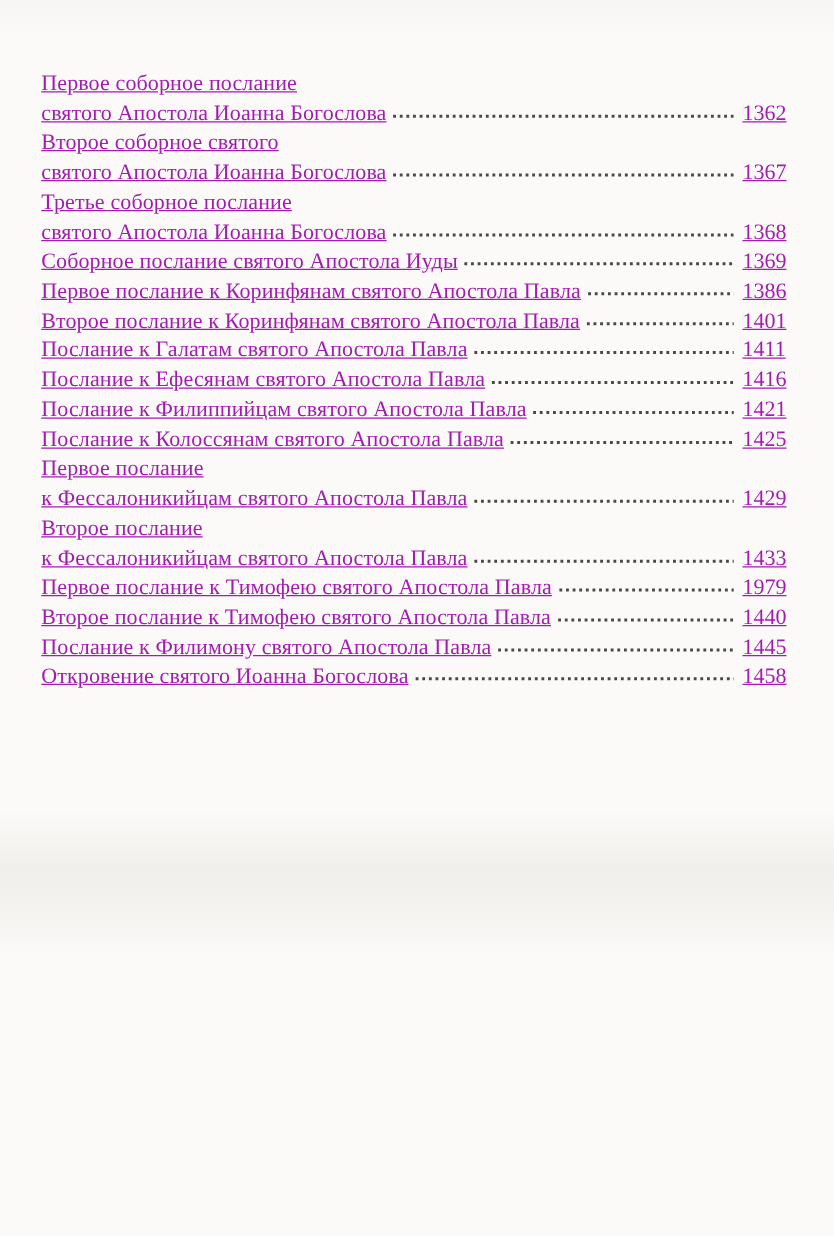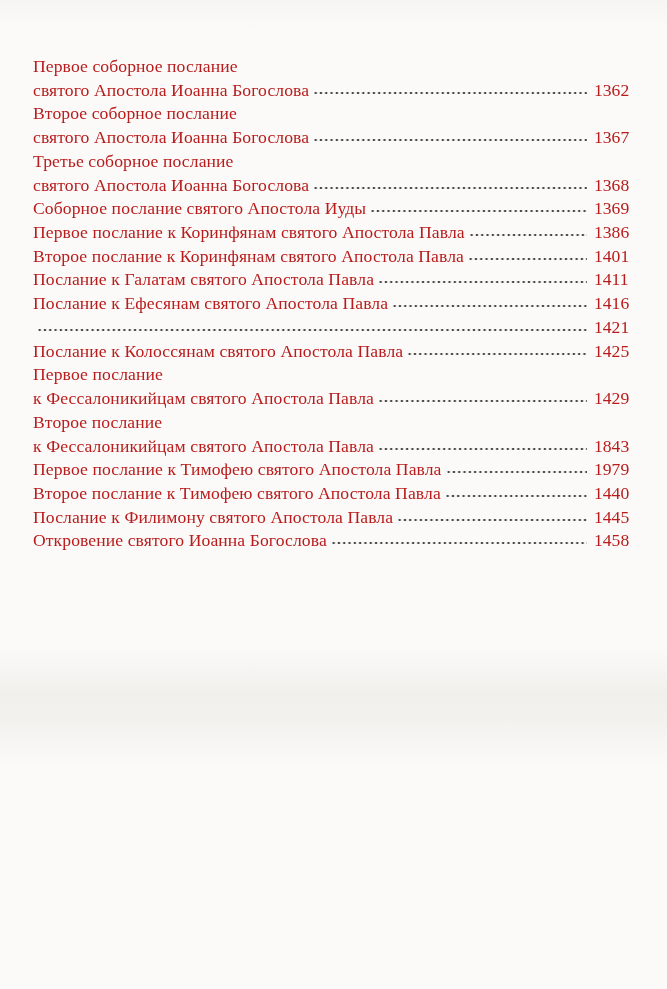--- a/index.html
+++ b/index.html
@@ -71,34 +71,34 @@
     flex: 0 0 auto;
     min-width: 38px;
     text-align: left;
   }
 </style>
 </head>
 <body style="background: rgb(251, 250, 248);">
 
 <div class="shade-top"></div>
 
-<main class="toc" style="color: #b91c1c;">
+<main class="toc" style="color: #a21caf; text-decoration: underline;">
     <div class="entry">
       <div class="line">
         <span class="title">Первое соборное послание</span>
       </div>
       <div class="line">
         <span class="title">святого Апостола Иоанна Богослова</span>
         <span class="dots"></span>
         <span class="pagenum">1362</span>
       </div>
     </div>
     <div class="entry">
       <div class="line">
-        <span class="title">Второе соборное послание</span>
+        <span class="title">Второе соборное святого</span>
       </div>
       <div class="line">
         <span class="title">святого Апостола Иоанна Богослова</span>
         <span class="dots"></span>
         <span class="pagenum">1367</span>
       </div>
     </div>
     <div class="entry">
       <div class="line">
         <span class="title">Третье соборное послание</span>
@@ -139,20 +139,21 @@
     </div>
     <div class="entry">
       <div class="line">
         <span class="title">Послание к Ефесянам святого Апостола Павла</span>
         <span class="dots"></span>
         <span class="pagenum">1416</span>
       </div>
     </div>
     <div class="entry">
       <div class="line">
+        <span class="title">Послание к Филиппийцам святого Апостола Павла</span>
         <span class="dots"></span>
         <span class="pagenum">1421</span>
       </div>
     </div>
     <div class="entry">
       <div class="line">
         <span class="title">Послание к Колоссянам святого Апостола Павла</span>
         <span class="dots"></span>
         <span class="pagenum">1425</span>
       </div>
@@ -167,21 +168,21 @@
         <span class="pagenum">1429</span>
       </div>
     </div>
     <div class="entry">
       <div class="line">
         <span class="title">Второе послание</span>
       </div>
       <div class="line">
         <span class="title">к Фессалоникийцам святого Апостола Павла</span>
         <span class="dots"></span>
-        <span class="pagenum">1843</span>
+        <span class="pagenum">1433</span>
       </div>
     </div>
     <div class="entry">
       <div class="line">
         <span class="title">Первое послание к Тимофею святого Апостола Павла</span>
         <span class="dots"></span>
         <span class="pagenum">1979</span>
       </div>
     </div>
     <div class="entry">

